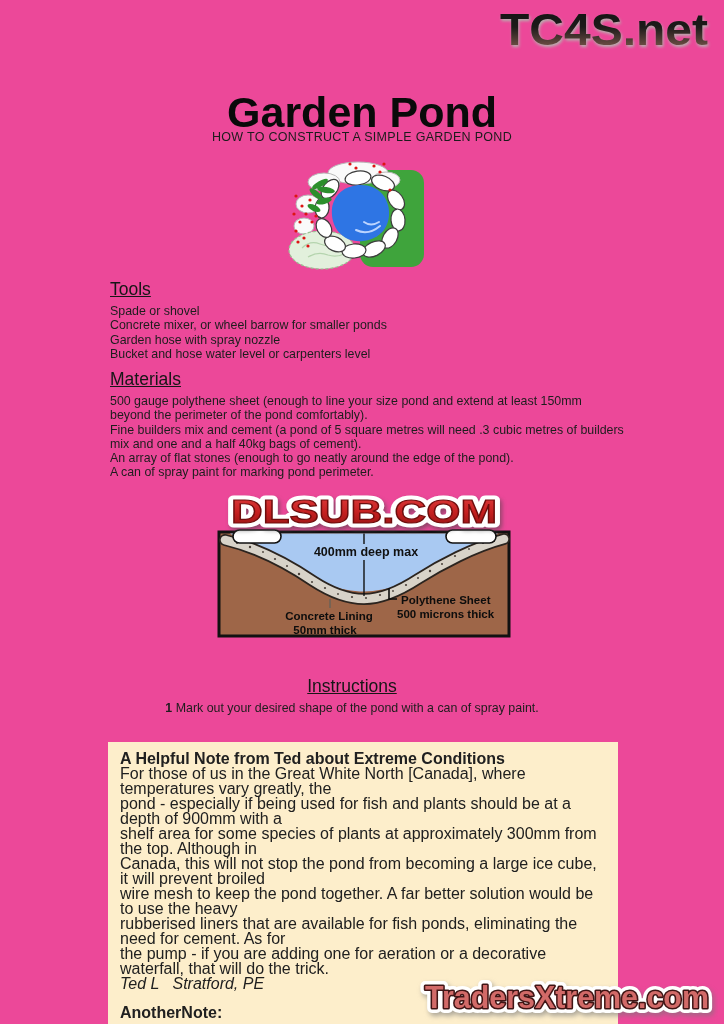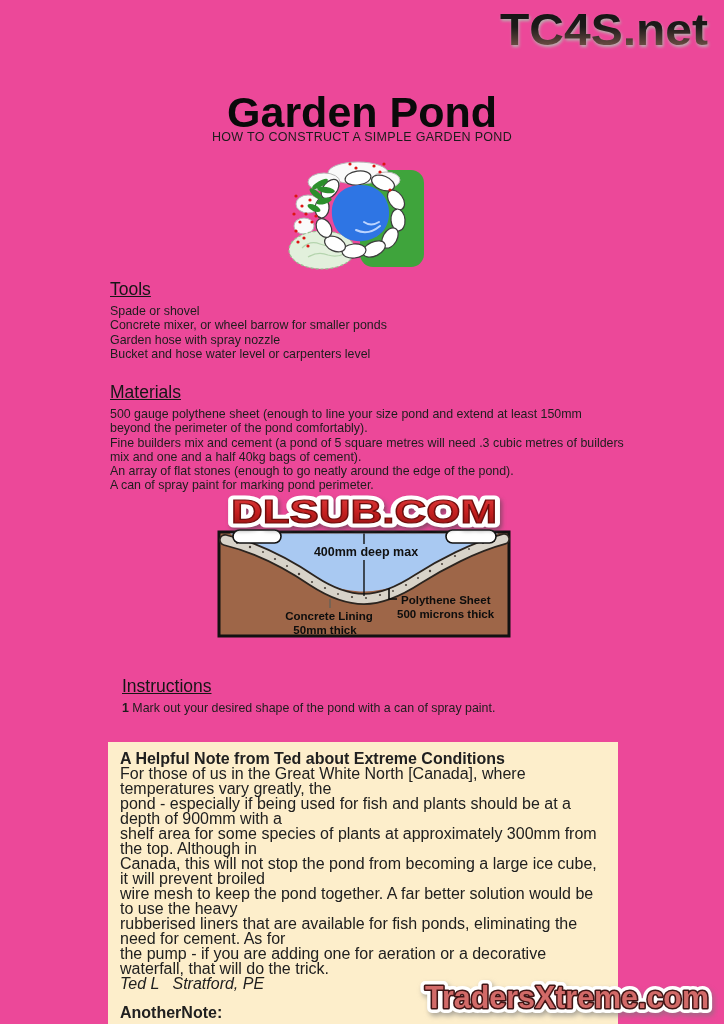--- a/index.html
+++ b/index.html
@@ -12,22 +12,22 @@
   
   .tc4s{top:0;right:6px;}
   .title{top:88px;left:0;width:724px;text-align:center;
     font-size:43px;font-weight:bold;color:#0a0a0a;letter-spacing:0px;}
   .subtitle{top:130px;left:0;width:724px;text-align:center;
     font-size:12.5px;color:#1c1c1c;letter-spacing:.3px;}
   
   .section-heading{font-size:17.5px;color:#161616;font-weight:400;}
   .bodytext{font-size:12.4px;line-height:14.3px;color:#1d1d1d;}
   .tools{top:279px;left:110px;width:520px;}
-  .materials{top:382px;left:110px;width:520px;}
-  .instructions{top:676px;left:122px;width:520px;}
+  .materials{top:369px;left:110px;width:520px;}
+  .instructions{top:676px;left:92px;width:520px;text-align:center;}
   .step b{font-weight:bold;}
   .section-heading{margin-bottom:4px;text-decoration:underline;}
   
   .note{top:742px;left:108px;width:486px;padding:9px 12px 8px 12px;
     background:#fdeecb;font-size:16px;line-height:15px;color:#202020;}
   .note .nb-heading{font-weight:bold;}
   .note .sig{font-style:italic;white-space:pre;}
   .note .another{font-weight:bold;margin-top:14px;}
   svg text{font-family:"Liberation Sans",sans-serif;}
   .diagram{top:487px;left:217px;}

